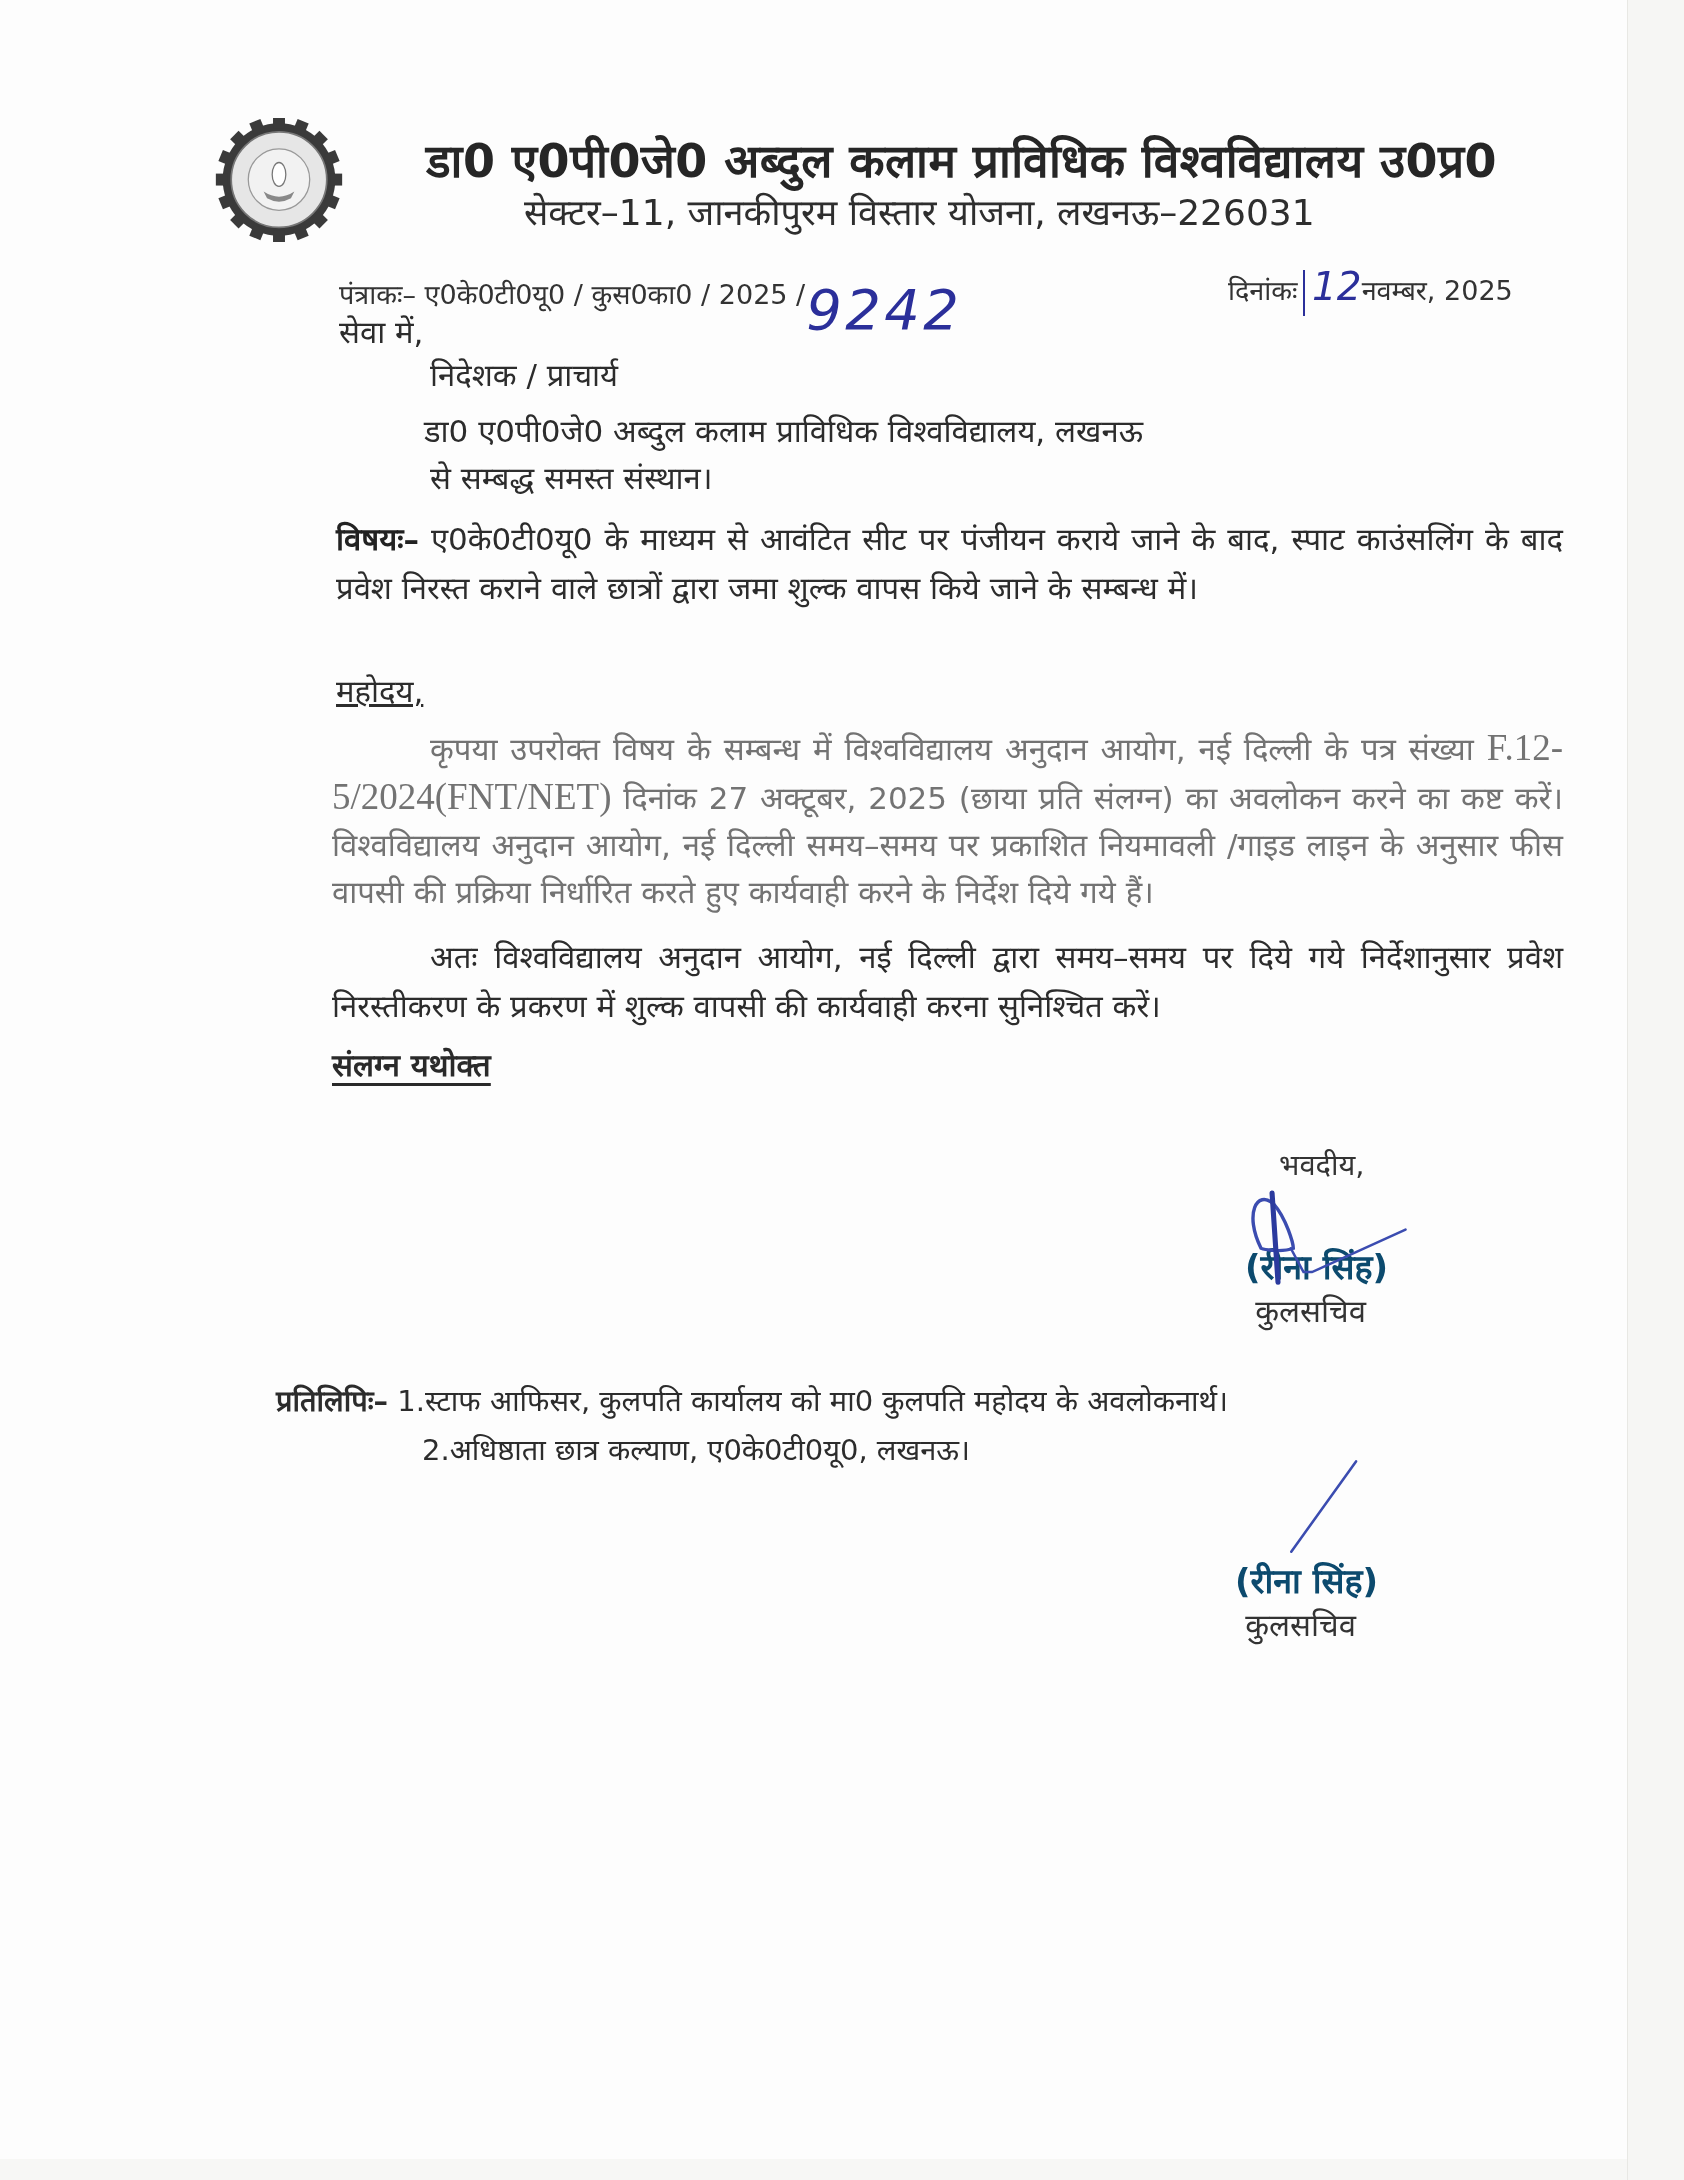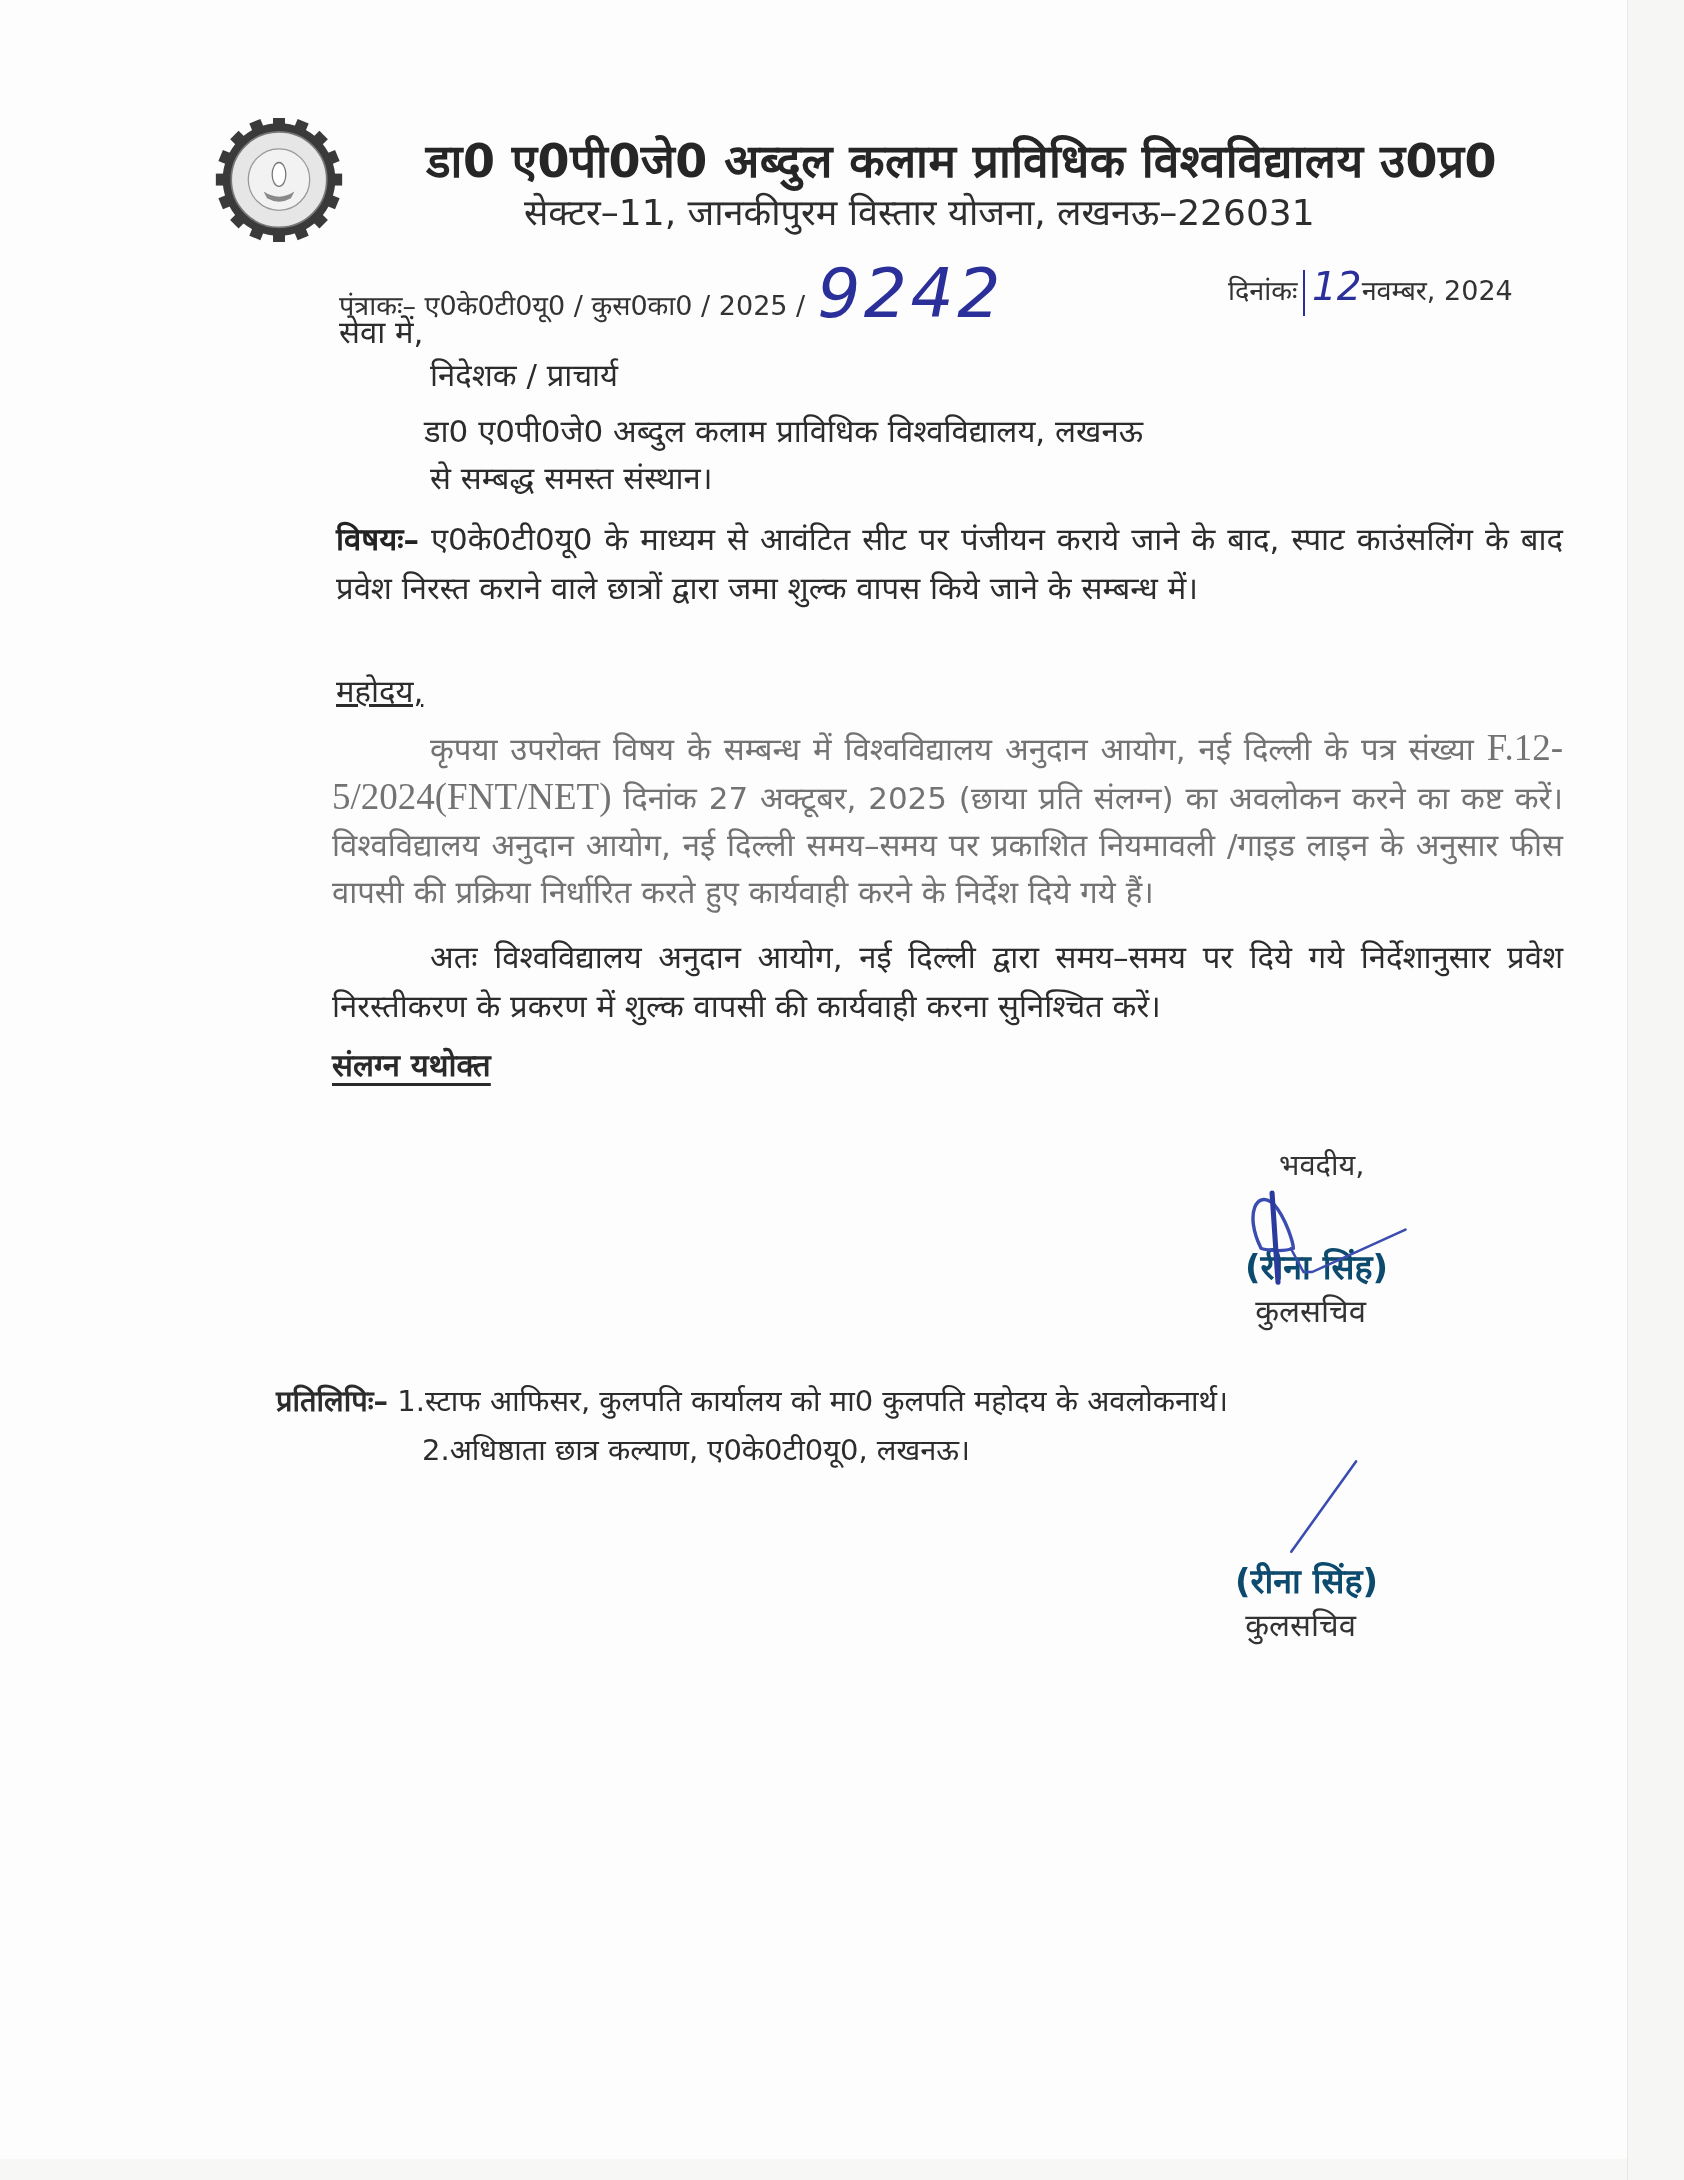--- a/index.html
+++ b/index.html
@@ -15,21 +15,21 @@
   }
   .bottom-edge {
     position:absolute; left:0; top:2159px; width:1627px; height:21px;
     background:#f7f7f5;
   }
   .abs { position:absolute; white-space:nowrap; }
   .logo { position:absolute; left:215px; top:118px; width:128px; height:124px; }
   .title { left:426px; top:128px; font-size:46px; font-weight:bold; color:#262626; letter-spacing:0.4px; }
   .address { left:524px; top:187px; font-size:36px; color:#2e2e2e; }
   .refline { left:339px; top:252px; font-size:27px; color:#333; }
-  .ref-hand { font-family:"DejaVu Sans", sans-serif; color:#2b2f9a; font-size:68px; font-style:italic; margin-left:12px; position:relative; top:2px; letter-spacing:3.4px; }
+  .ref-hand { font-family:"DejaVu Sans", sans-serif; color:#2b2f9a; font-size:56px; font-style:italic; margin-left:1px; position:relative; top:25px; letter-spacing:3.4px; }
   .dateline { left:1228px; top:264px; font-size:27px; color:#333; }
   .date-hand { color:#2b2f9a; font-size:39px; font-style:italic; }
   .date-bar { display:inline-block; width:2.6px; height:46px; background:#2b2f9a; vertical-align:middle; margin:0 6.8px 0 5.1px; }
 
   .body-text { font-size:31px; color:#2c2c2c; }
   .salutation-to { left:339px; top:310px; }
   .addr1 { left:430px; top:353px; }
   .addr2 { left:424px; top:409px; }
   .addr3 { left:430px; top:456px; }
 
@@ -93,21 +93,21 @@
 
 <div class="abs title">डा0 ए0पी0जे0 अब्दुल कलाम प्राविधिक विश्वविद्यालय उ0प्र0</div>
 <div class="abs address">सेक्टर–11, जानकीपुरम विस्तार योजना, लखनऊ–226031</div>
 
 <div class="abs refline">
   <span>पंत्राकः–</span>
   <span>ए0के0टी0यू0 / कुस0का0 / 2025 /</span><span class="ref-hand">9242</span>
 </div>
 
 <div class="abs dateline">
-  <span>दिनांकः</span><span class="date-bar"></span><span class="date-hand">12</span><span>नवम्बर, 2024</span>
+  <span>दिनांकः</span><span class="date-bar"></span><span class="date-hand">12</span><span>नवम्बर, 2025</span>
 </div>
 
 <div class="abs body-text salutation-to">सेवा में,</div>
 <div class="abs body-text addr1">निदेशक / प्राचार्य</div>
 <div class="abs body-text addr2">डा0 ए0पी0जे0 अब्दुल कलाम प्राविधिक विश्वविद्यालय, लखनऊ</div>
 <div class="abs body-text addr3">से सम्बद्ध समस्त संस्थान।</div>
 
 <div class="subject">
   <b>विषयः–</b>
   <span>ए0के0टी0यू0 के माध्यम से आवंटित सीट पर पंजीयन कराये जाने के बाद, स्पाट काउंसलिंग के बाद प्रवेश निरस्त कराने वाले छात्रों द्वारा जमा शुल्क वापस किये जाने के सम्बन्ध में।</span>

